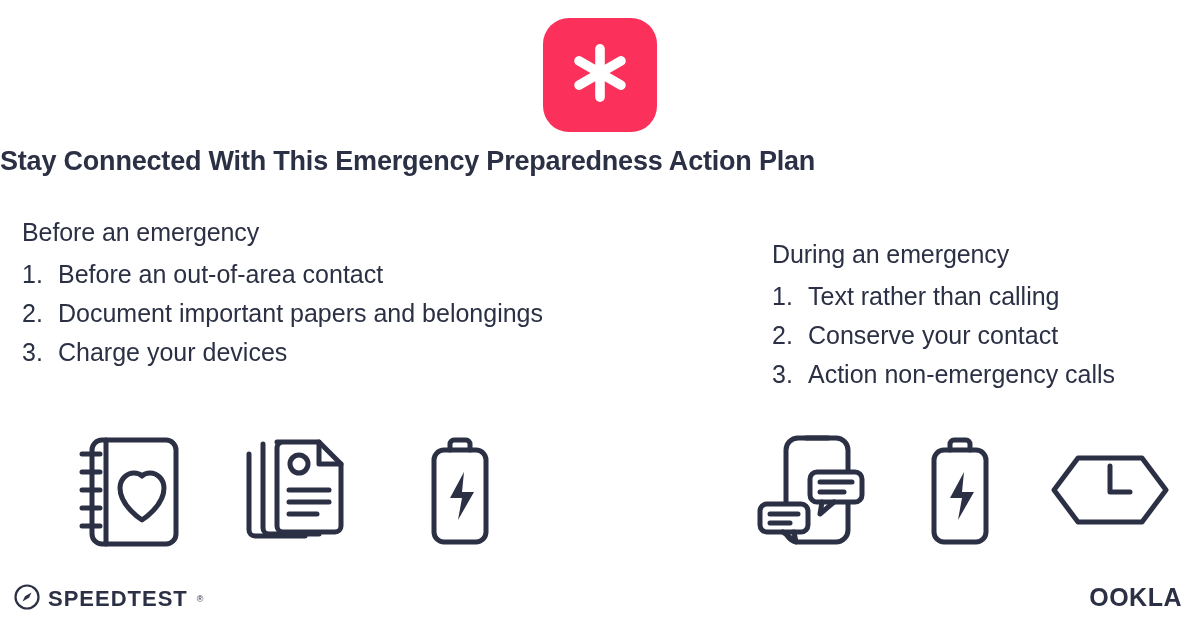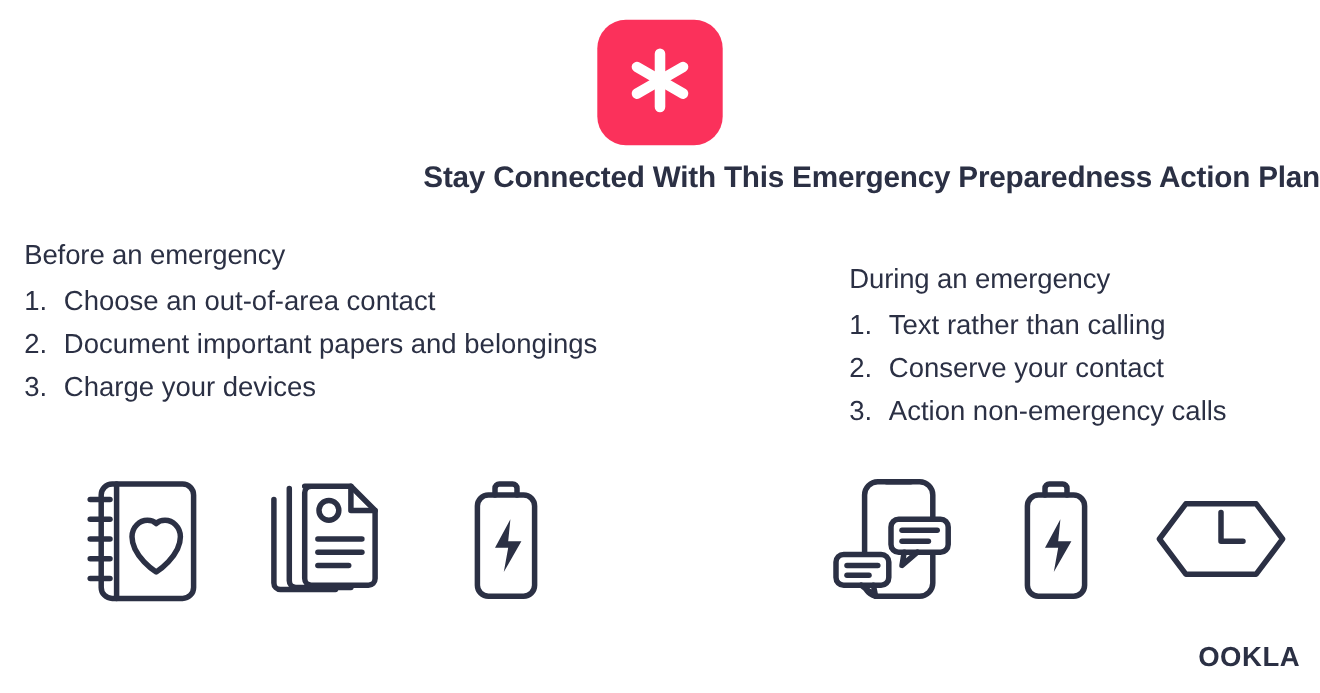--- a/index.html
+++ b/index.html
@@ -39,21 +39,21 @@
     align-items: center;
     justify-content: center;
   }
 
   
   .title {
     position: absolute;
     top: 146px;
     left: 0;
     width: 1200px;
-    text-align: right;
+    text-align: left;
     font-size: 27px;
     font-weight: bold;
     letter-spacing: -0.2px;
     color: #2b3044;
   }
 
   
   .col {
     position: absolute;
     top: 218px;
@@ -171,21 +171,21 @@
     </div>
   </div>
 
   <div class="title">Stay Connected With This Emergency Preparedness Action Plan</div>
 
   <div class="col col-left">
     <h2 class="col-head">Before an emergency</h2>
     <ol class="list">
       <li>
         <span class="num">1.</span>
-        <span class="txt">Choose an out-of-area contact</span>
+        <span class="txt">Before an out-of-area contact</span>
       </li>
       <li>
         <span class="num">2.</span>
         <span class="txt">Document important papers and belongings</span>
       </li>
       <li>
         <span class="num">3.</span>
         <span class="txt">Charge your devices</span>
       </li>
     </ol>
@@ -274,18 +274,28 @@
 
     <div class="icon-box">
       <svg width="124" height="124" viewBox="0 0 124 124" fill="none" stroke="#2b3044" stroke-width="5" stroke-linecap="round" stroke-linejoin="round" aria-hidden="true">
         <path d="M30 30h64l24 32-24 32H30L6 62z"></path>
         <path d="M62 38v26h20"></path>
       </svg>
     </div>
 
   </div>
 
+  <div class="footer-left">
+    <span>
+      <svg width="26" height="26" viewBox="0 0 26 26" aria-hidden="true">
+        <circle cx="13" cy="13" r="11.5" fill="none" stroke="#2b3044" stroke-width="2.2"></circle>
+        <path d="M17.5 8.5 L11 12.2 L8.5 17.5 L15 13.8 Z" fill="#2b3044"></path>
+      </svg>
+    </span>
+    <span class="brand">SPEEDTEST</span>
+    <span class="tm">®</span>
+  </div>
 
   <div class="footer-right">
     <span class="ookla">OOKLA</span>
   </div>
 
 </div>
 
 </body></html>

